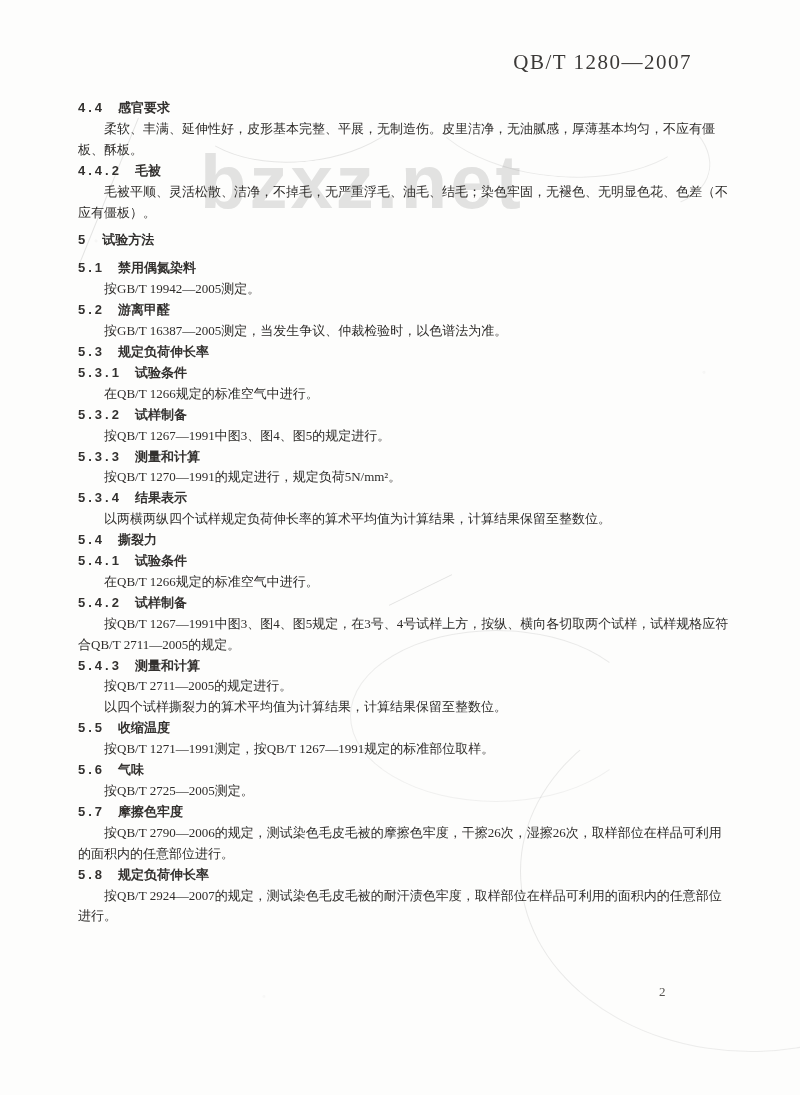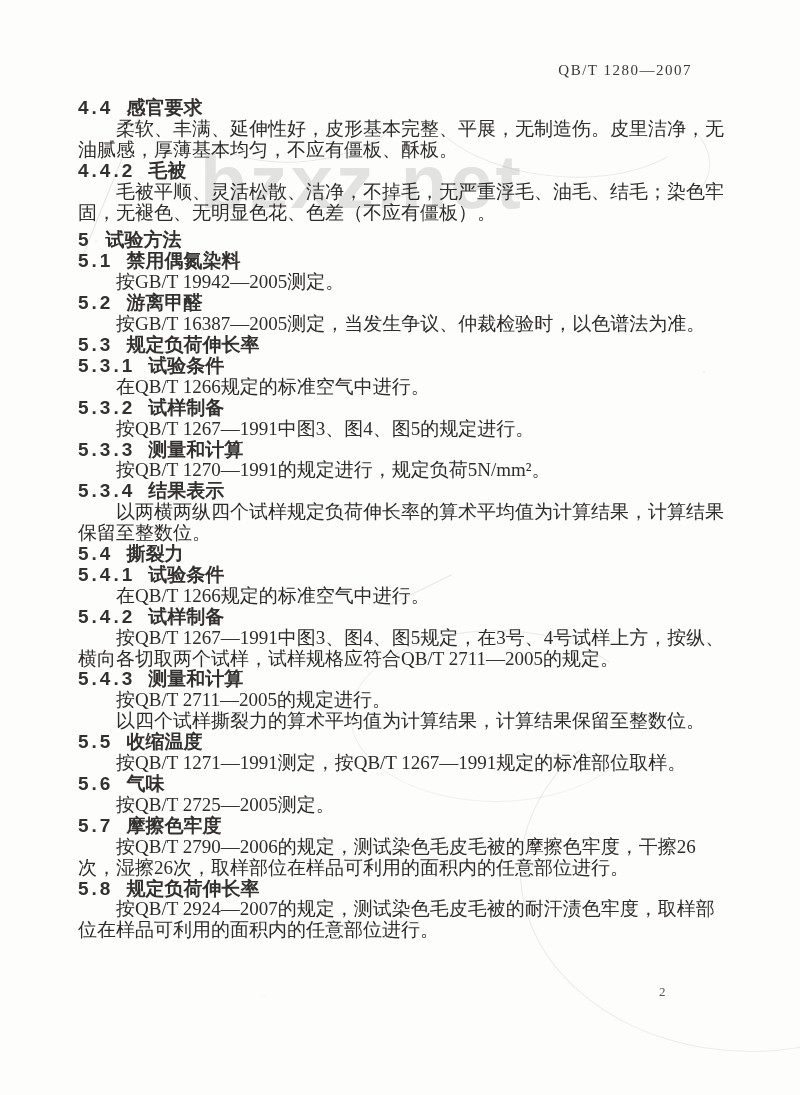--- a/index.html
+++ b/index.html
@@ -29,42 +29,42 @@
     font-family: "Liberation Sans", sans-serif;
     font-weight: 700;
     font-size: 76px;
     letter-spacing: 3px;
     color: #e2e2e1;
     z-index: 0;
     user-select: none;
   }
   .doc-code {
     position: absolute;
-    top: 62px;
+    top: 50px;
     right: 108px;
-    font-size: 15px;
+    font-size: 21px;
     letter-spacing: 1.5px;
     color: #3b3937;
     z-index: 2;
   }
   .body-text {
     position: absolute;
     left: 78px;
     top: 98px;
     width: 652px;
-    font-size: 19px;
+    font-size: 13px;
     line-height: 20.9px;
     z-index: 1;
   }
   .heading, .chapter {
     font-family: "Liberation Sans", sans-serif;
     font-weight: 700;
     color: #33312f;
   }
-  .chapter { margin-top: 7px; }
+  .chapter { margin-top: 7px; margin-bottom: 7px; }
   .num { letter-spacing: 3px; margin-right: 13px; }
   .chapter .num { letter-spacing: 0; margin-right: 17px; }
   .para { text-indent: 2em; }
   .page-number {
     position: absolute;
     left: 659px;
     top: 984px;
     font-size: 13px;
     color: #55524f;
     z-index: 2;

